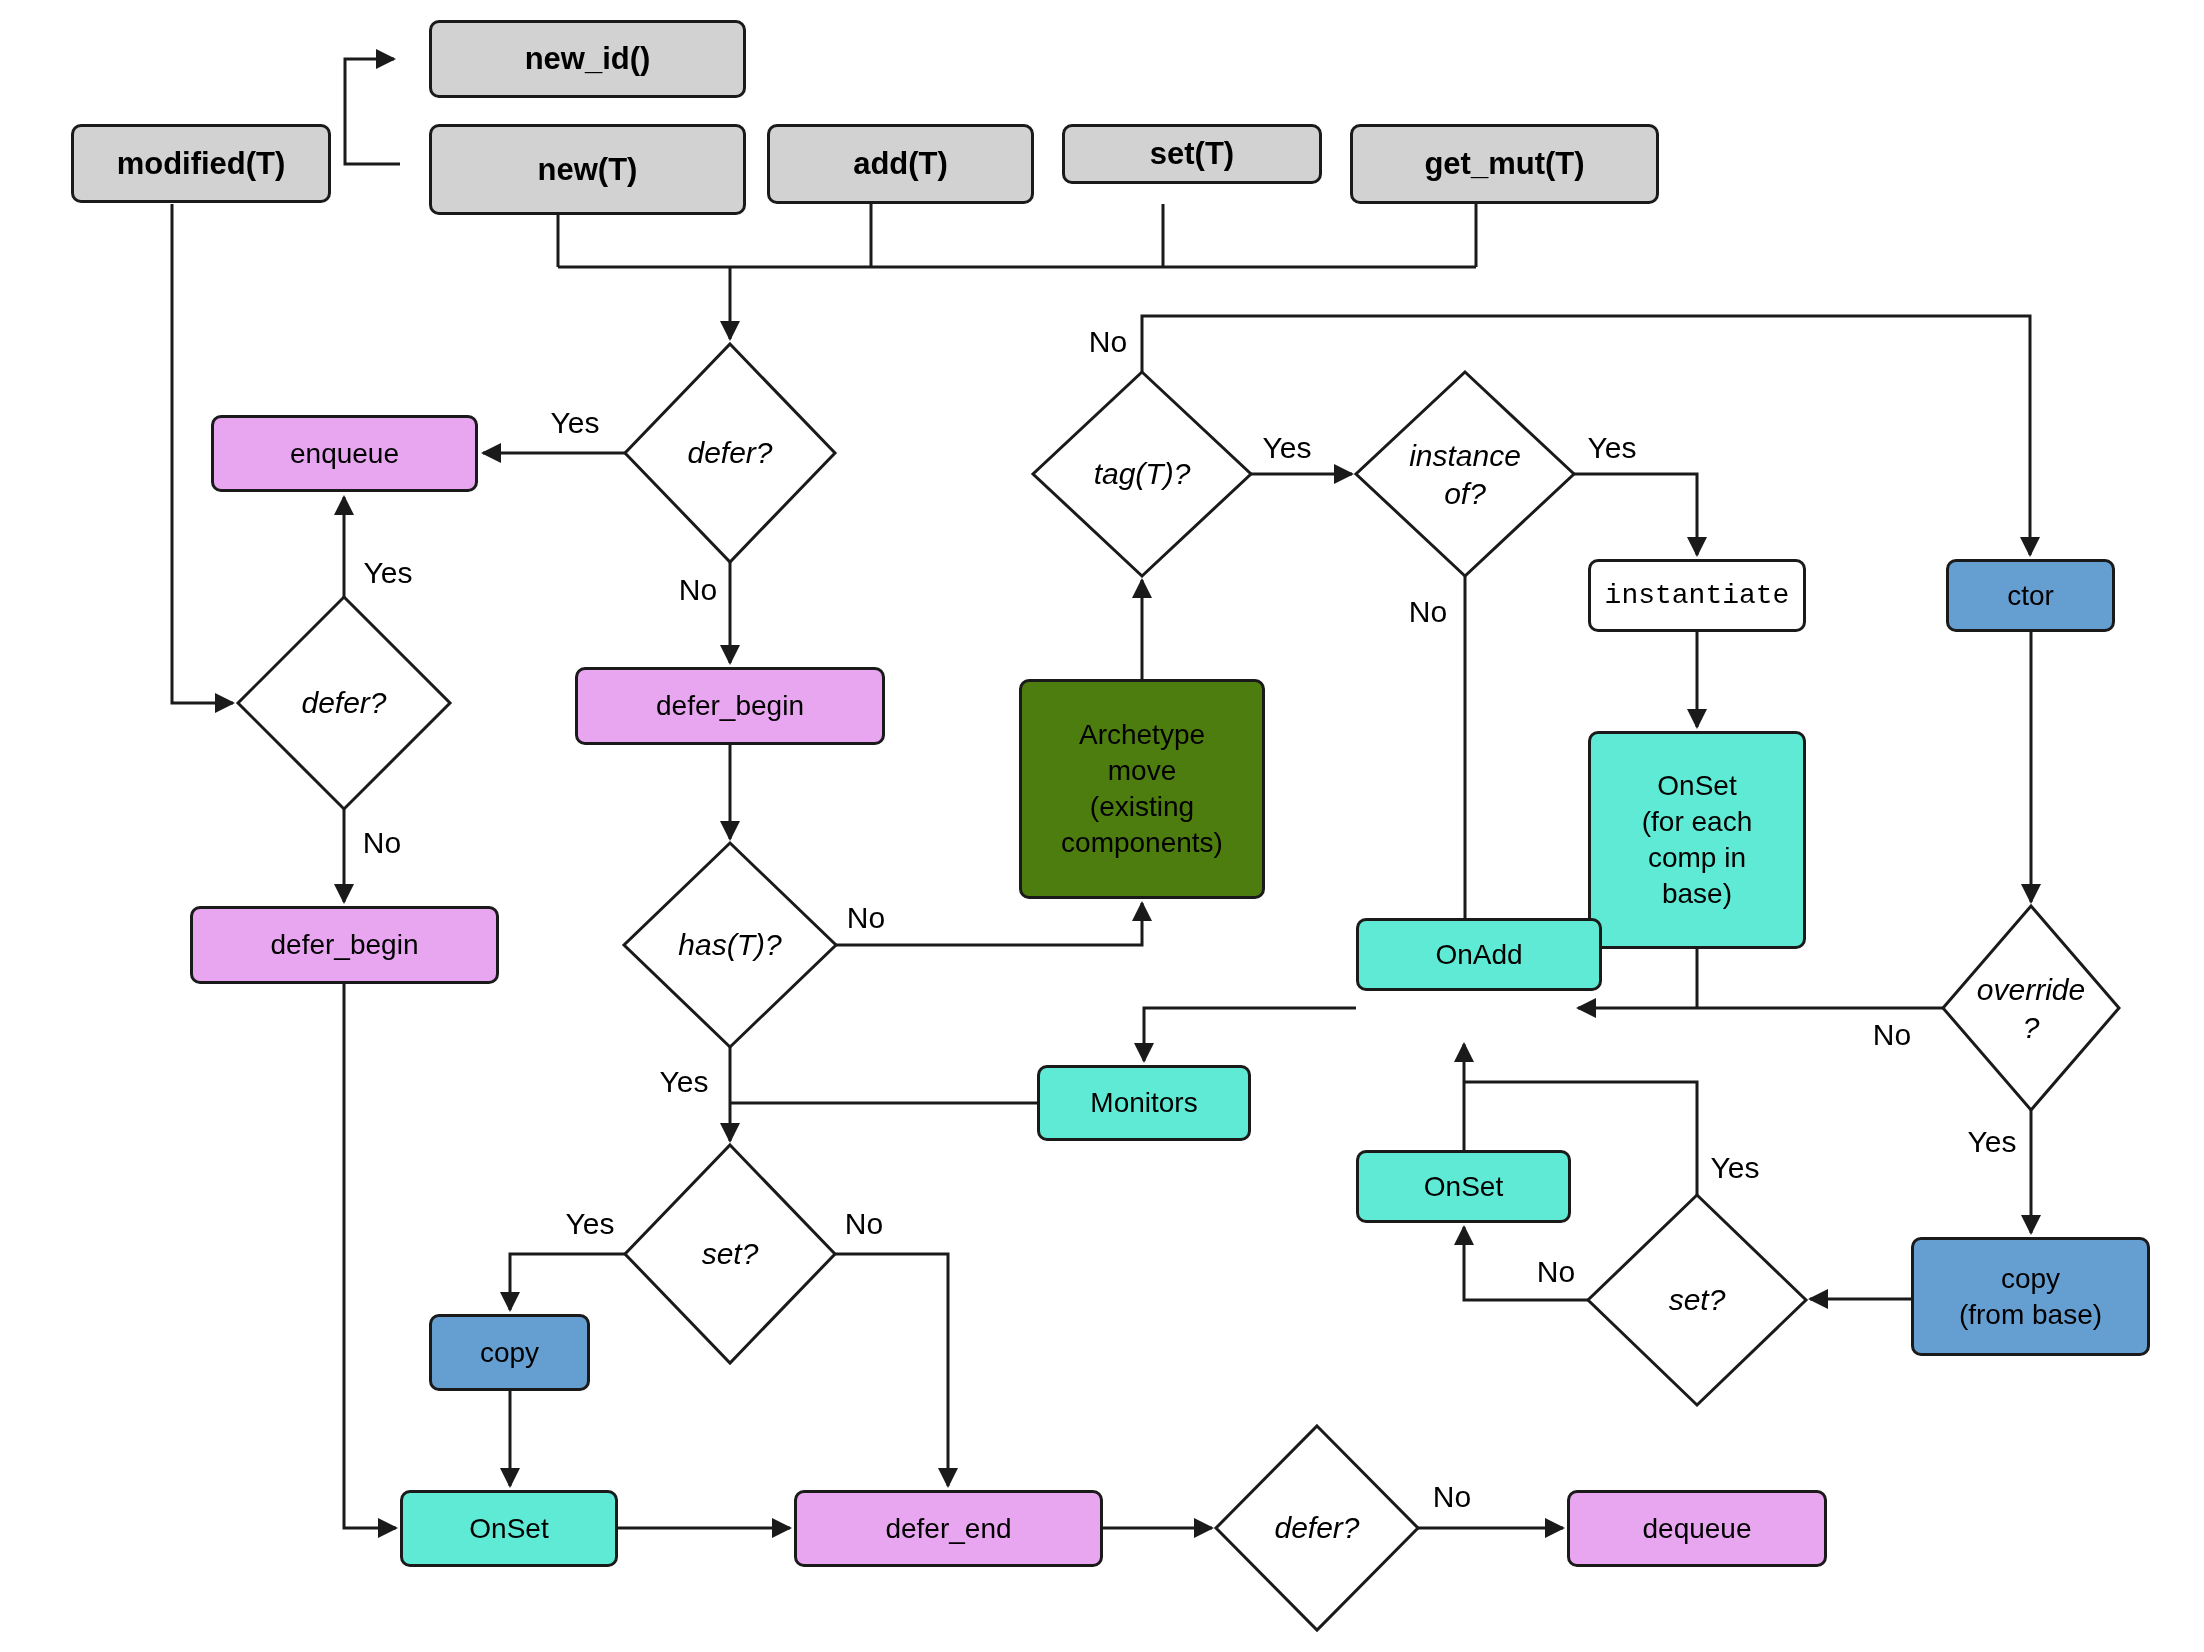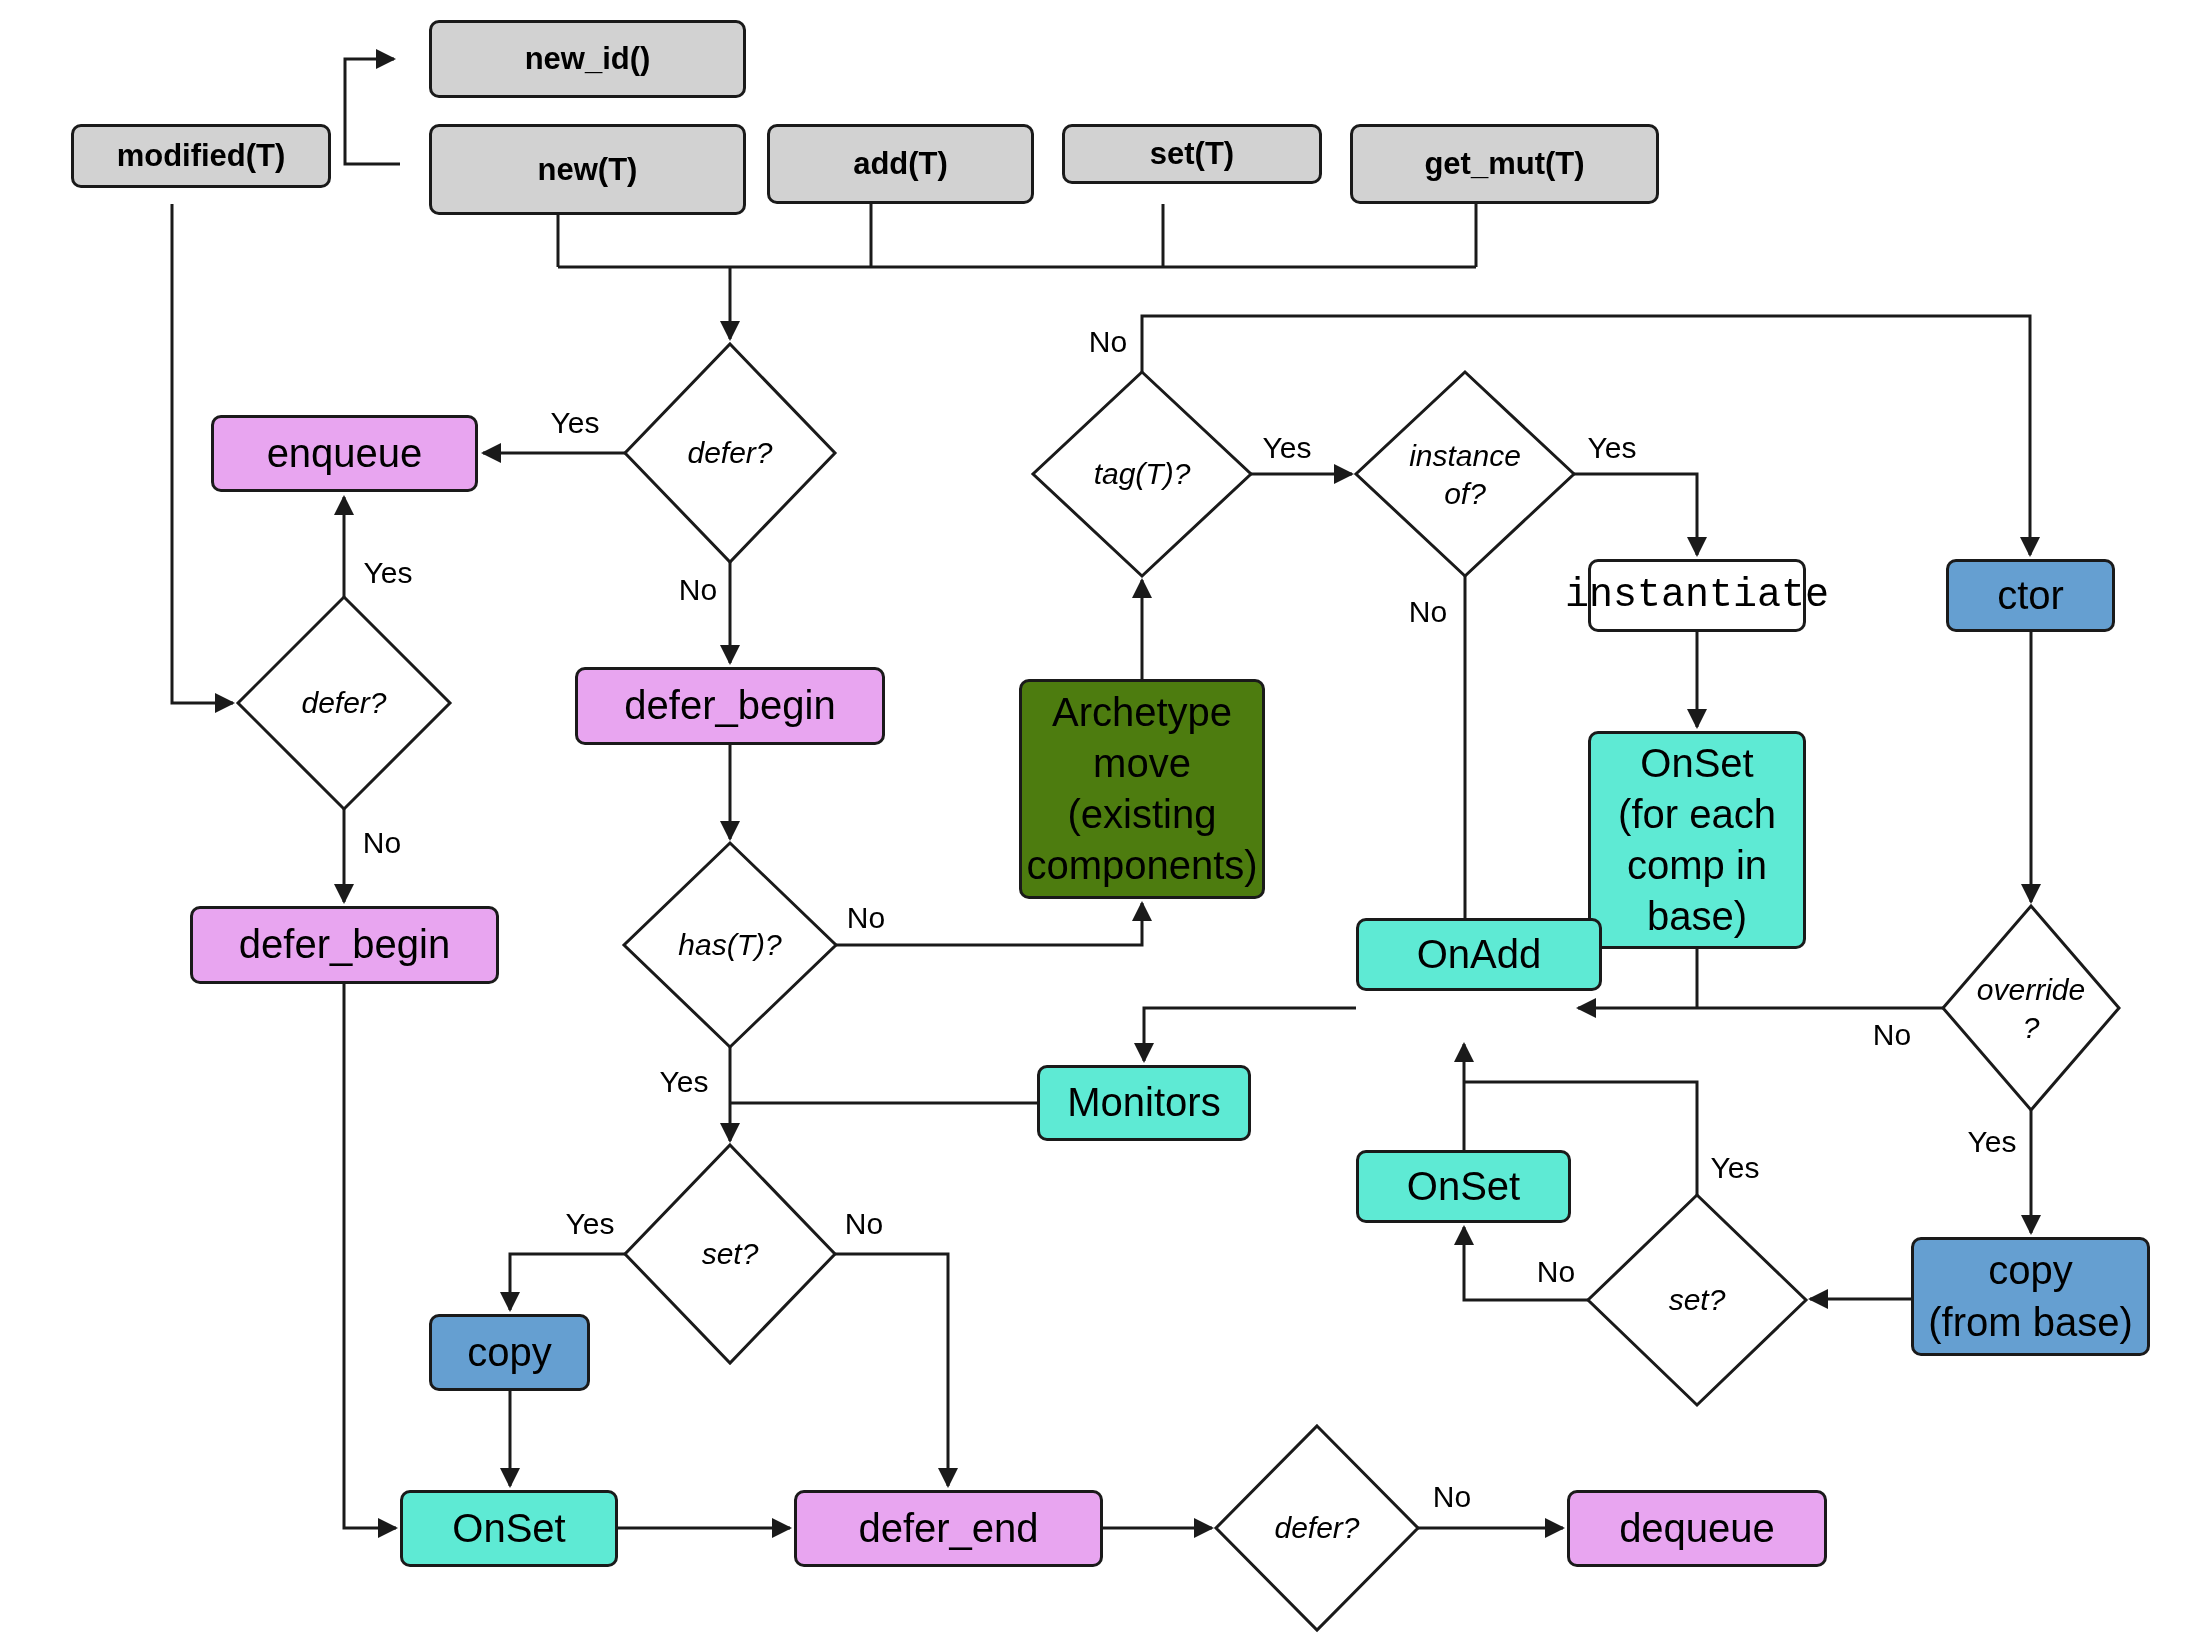--- a/index.html
+++ b/index.html
@@ -19,21 +19,21 @@
   svg.wires polygon.diamond { fill: #ffffff; stroke: #1a1a1a; stroke-width: 3; }
 
   .node {
     position: absolute;
     display: flex;
     align-items: center;
     justify-content: center;
     text-align: center;
     border: 3px solid #1a1a1a;
     border-radius: 10px;
-    font-size: 40px;
+    font-size: 28px;
     line-height: 1.28;
     white-space: pre-line;
     padding: 4px 8px;
     color: #000;
   }
   .api      { background: #d2d2d2; font-weight: bold; font-size: 31px; margin-left: 29px; }
   .defer    { background: #e8a5f0; }
   .event    { background: #5eead4; }
   .hook     { background: #659fd1; }
   .internal { background: #4d7c0f; }
@@ -142,21 +142,21 @@
     <polygon class="diamond" points="344,597 450,703 344,809 238,703"></polygon>
     <polygon class="diamond" points="730,843 836,945 730,1047 624,945"></polygon>
     <polygon class="diamond" points="1142,372 1251,474 1142,576 1033,474"></polygon>
     <polygon class="diamond" points="1465,372 1574,474 1465,576 1356,474"></polygon>
     <polygon class="diamond" points="2031,906 2119,1008 2031,1110 1943,1008"></polygon>
     <polygon class="diamond" points="730,1145 835,1254 730,1363 625,1254"></polygon>
     <polygon class="diamond" points="1697,1195 1806,1300 1697,1405 1588,1300"></polygon>
     <polygon class="diamond" points="1317,1426 1418,1528 1317,1630 1216,1528"></polygon>
   </svg>
 
-  <div class="node api" style="left:42px;top:124px;width:260px;height:64px">modified(T)</div>
+  <div class="node api" style="left:42px;top:124px;width:260px;height:79px">modified(T)</div>
   <div class="node api" style="left:400px;top:20px;width:317px;height:78px">new_id()</div>
   <div class="node api" style="left:400px;top:124px;width:317px;height:91px">new(T)</div>
   <div class="node api" style="left:738px;top:124px;width:267px;height:80px">add(T)</div>
   <div class="node api" style="left:1033px;top:124px;width:260px;height:60px">set(T)</div>
   <div class="node api" style="left:1321px;top:124px;width:309px;height:80px">get_mut(T)</div>
 
   <div class="node defer" style="left:211px;top:415px;width:267px;height:77px">enqueue</div>
   <div class="node defer" style="left:190px;top:906px;width:309px;height:78px">defer_begin</div>
   <div class="node defer" style="left:575px;top:667px;width:310px;height:78px">defer_begin</div>
   <div class="node defer" style="left:794px;top:1490px;width:309px;height:77px">defer_end</div>

